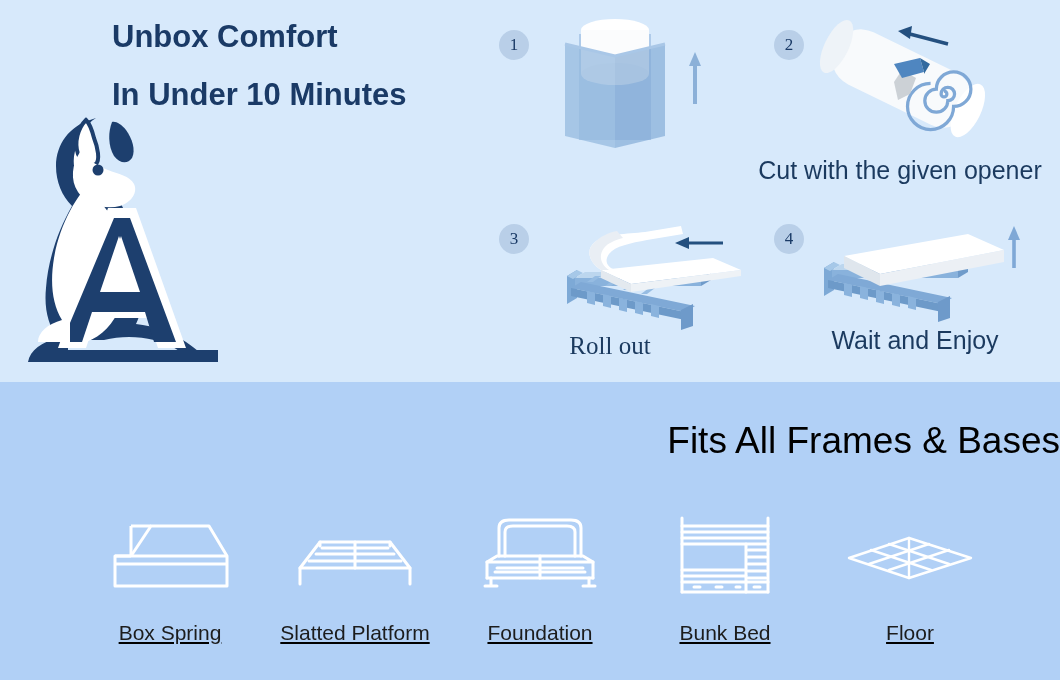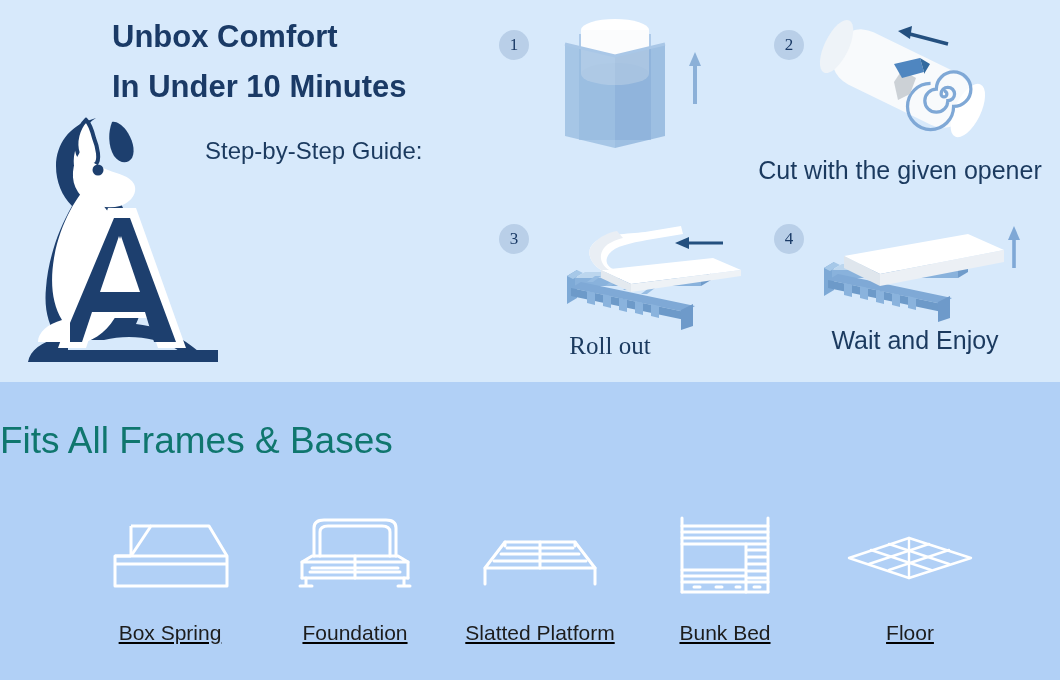--- a/index.html
+++ b/index.html
@@ -41,21 +41,21 @@
     width: 400px;
   }
   .headline .line {
     font-size: 31px;
     font-weight: bold;
     color: #1a3a66;
     line-height: 50px;
     letter-spacing: 0px;
     white-space: nowrap;
   }
-  .headline .line2 { text-indent: 0px; }
+  .headline .line2 { text-indent: 0px; margin-top: 8px; }
 
   .subcopy {
     position: absolute;
     left: 205px; top: 125px;
     width: 320px;
   }
   .subcopy .sline {
     font-size: 24px;
     color: #1b3a5f;
     line-height: 51px;
@@ -114,23 +114,23 @@
   #step-1 .art { left: 48px; top: 0px; }
   #step-2 .art { left: 38px; top: 0px; }
   #step-3 .art { left: 10px; top: 4px; }
   #step-4 .art { left: 48px; top: 4px; }
 
   
   .section-title {
     position: absolute;
     left: 0; top: 420px;
     width: 1060px;
-    text-align: left;
+    text-align: right;
     font-size: 37px;
-    color: #0f766e;
+    color: #000000;
     white-space: nowrap;
   }
 
   .bases {
     position: absolute;
     left: 80px; top: 495px;
     width: 920px; height: 150px;
     display: flex;
     align-items: flex-end;
     justify-content: space-between;
@@ -163,21 +163,20 @@
 
   <div class="band-top"></div>
   <div class="band-bottom"></div>
 
   <div class="headline">
     <div class="line line1">Unbox Comfort</div>
     <div class="line line2">In Under 10 Minutes</div>
   </div>
 
   <div class="subcopy">
-    <div class="sline">Step-by-Step Guide:</div>
   </div>
 
   <div class="logo">
     <svg width="240" height="268" viewBox="0 0 240 268">
 
       <path d="M88 18 C74 26 70 44 74 58 C78 72 88 78 96 84
                C104 90 112 100 118 114 C126 132 132 154 134 176
                C136 196 134 212 128 224 C146 226 164 232 178 242
                C190 250 196 256 198 262 L182 262
                C176 252 162 244 146 240 C130 236 112 236 96 240
@@ -378,58 +377,58 @@
         </svg>
       </div>
       <div class="base-label">Box Spring</div>
     </div>
 
     <div class="base-item">
       <div class="base-art">
         <svg width="130" height="90" viewBox="0 0 130 90">
           <g fill="none" stroke="#ffffff" stroke-width="3" stroke-linejoin="round" stroke-linecap="round">
 
+            <path d="M30 30 L100 30 L120 56 L10 56 Z"></path>
+
+            <path d="M32 36 L98 36"></path>
+            <path d="M26 42 L104 42"></path>
+            <path d="M19 49 L111 49"></path>
+
+            <path d="M65 30 L65 56"></path>
+
+            <path d="M10 56 L10 72 M120 56 L120 72"></path>
+            <path d="M30 30 L30 34 M100 30 L100 34"></path>
+          </g>
+        </svg>
+      </div>
+      <div class="base-label">Slatted Platform</div>
+    </div>
+
+    <div class="base-item">
+      <div class="base-art">
+        <svg width="130" height="90" viewBox="0 0 130 90">
+          <g fill="none" stroke="#ffffff" stroke-width="3" stroke-linejoin="round" stroke-linecap="round">
+
             <path d="M24 44 L24 16 Q24 8 34 8 L96 8 Q106 8 106 16 L106 44"></path>
             <path d="M30 44 L30 20 Q30 14 38 14 L92 14 Q100 14 100 20 L100 44"></path>
 
             <path d="M12 50 L118 50 L108 44 L22 44 Z"></path>
             <path d="M12 50 L12 66 M118 50 L118 66"></path>
             <path d="M12 66 L118 66"></path>
 
             <path d="M22 56 L108 56"></path>
             <path d="M20 60 L110 60"></path>
             <path d="M65 44 L65 66"></path>
 
             <path d="M16 66 L16 74 M22 74 L10 74"></path>
             <path d="M114 66 L114 74 M120 74 L108 74"></path>
           </g>
         </svg>
       </div>
       <div class="base-label">Foundation</div>
-    </div>
-
-    <div class="base-item">
-      <div class="base-art">
-        <svg width="130" height="90" viewBox="0 0 130 90">
-          <g fill="none" stroke="#ffffff" stroke-width="3" stroke-linejoin="round" stroke-linecap="round">
-
-            <path d="M30 30 L100 30 L120 56 L10 56 Z"></path>
-
-            <path d="M32 36 L98 36"></path>
-            <path d="M26 42 L104 42"></path>
-            <path d="M19 49 L111 49"></path>
-
-            <path d="M65 30 L65 56"></path>
-
-            <path d="M10 56 L10 72 M120 56 L120 72"></path>
-            <path d="M30 30 L30 34 M100 30 L100 34"></path>
-          </g>
-        </svg>
-      </div>
-      <div class="base-label">Slatted Platform</div>
     </div>
 
     <div class="base-item">
       <div class="base-art">
         <svg width="130" height="90" viewBox="0 0 130 90">
           <g fill="none" stroke="#ffffff" stroke-width="3" stroke-linejoin="round" stroke-linecap="round">
 
             <path d="M22 6 L22 80"></path>
             <path d="M108 6 L108 80"></path>
 

